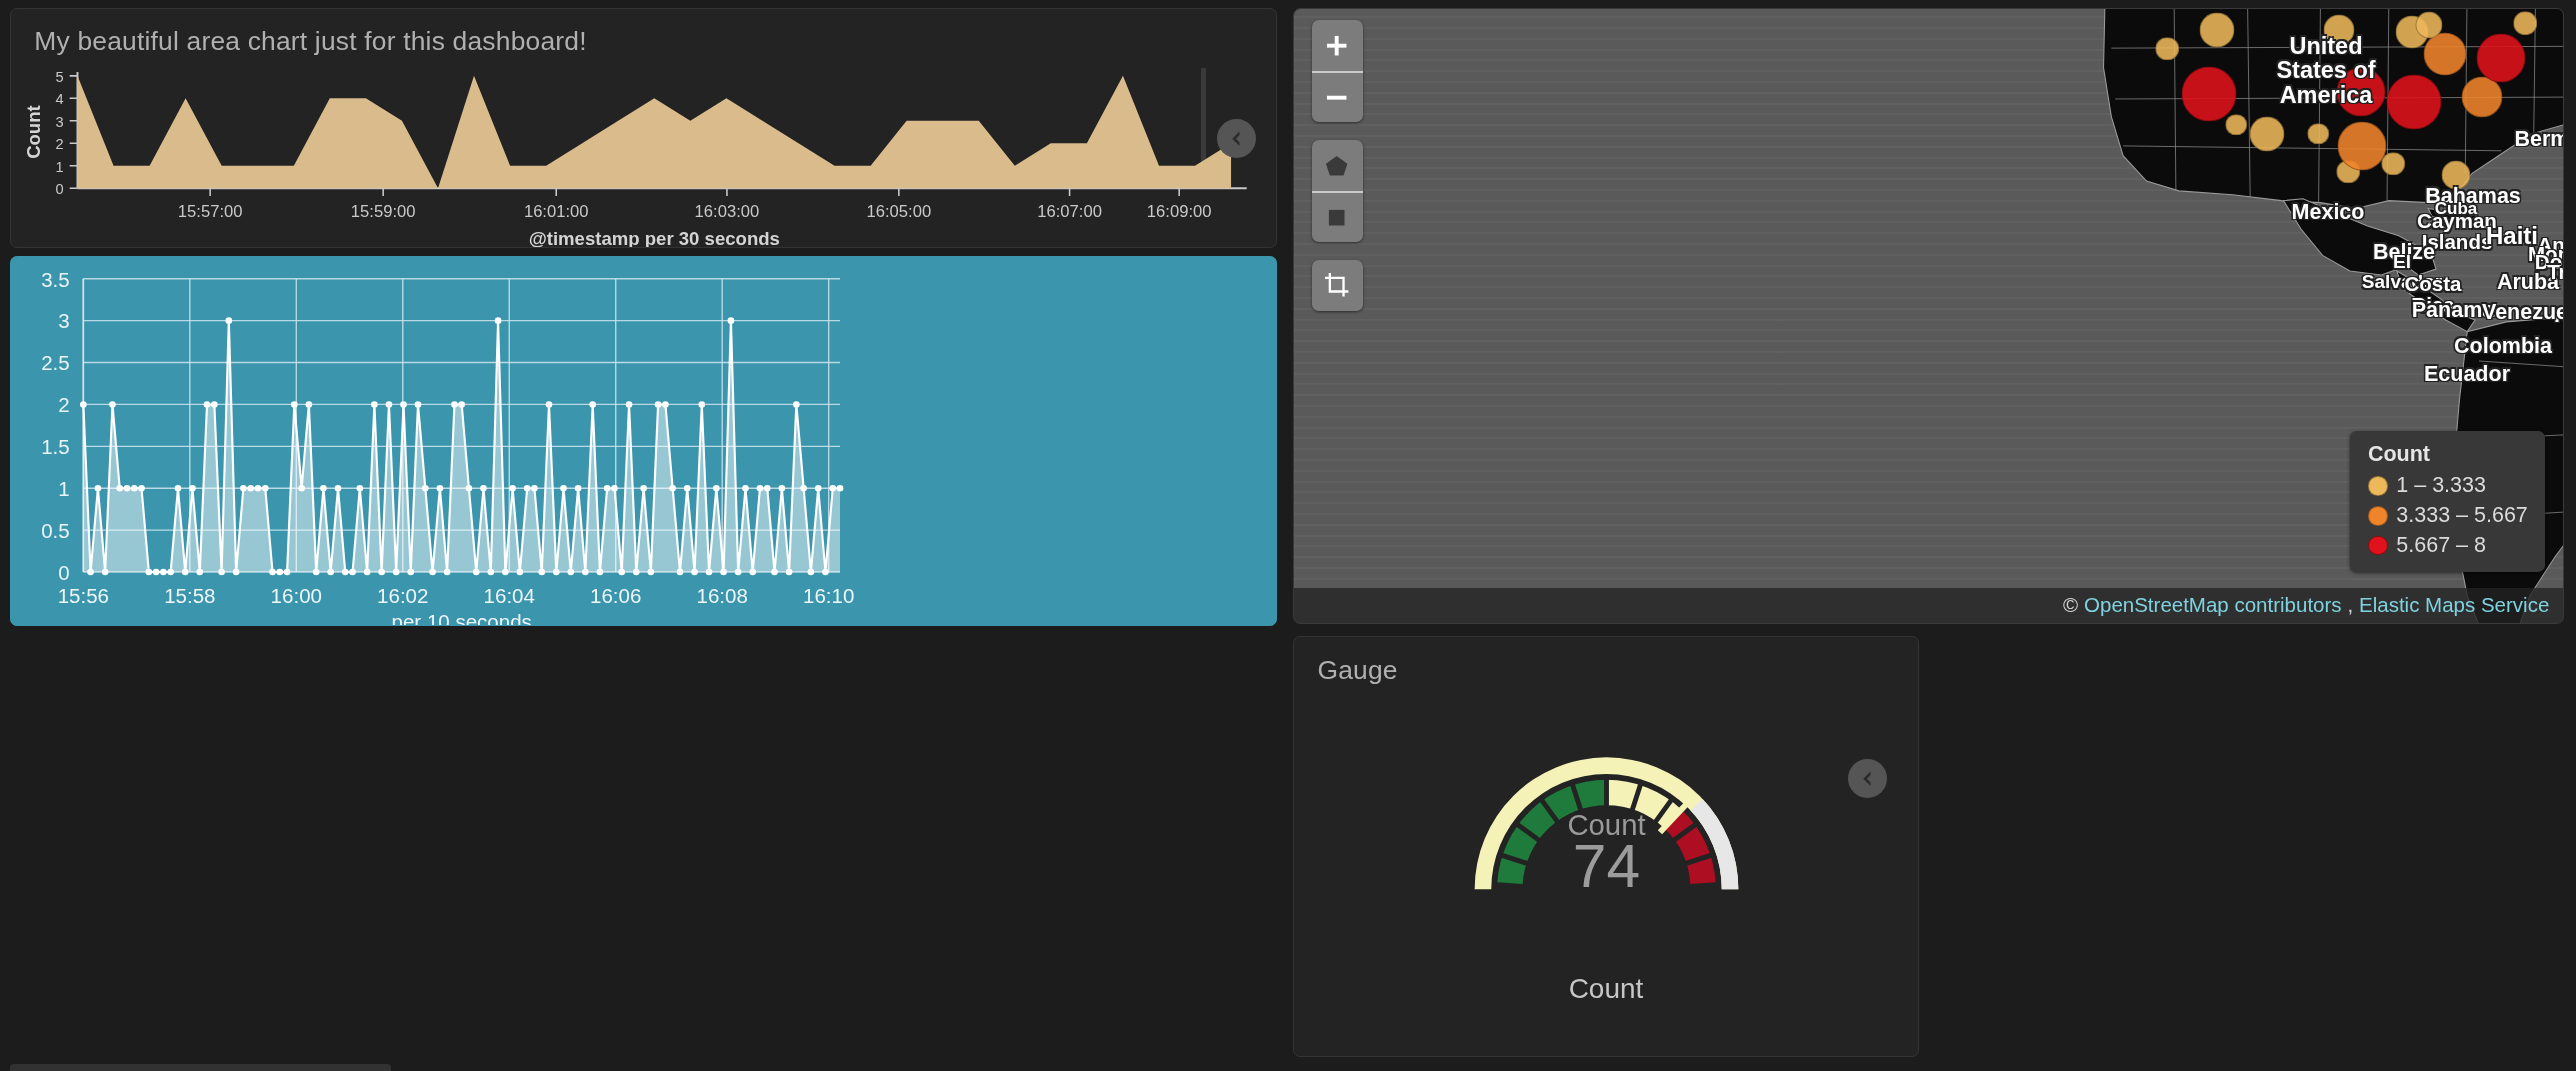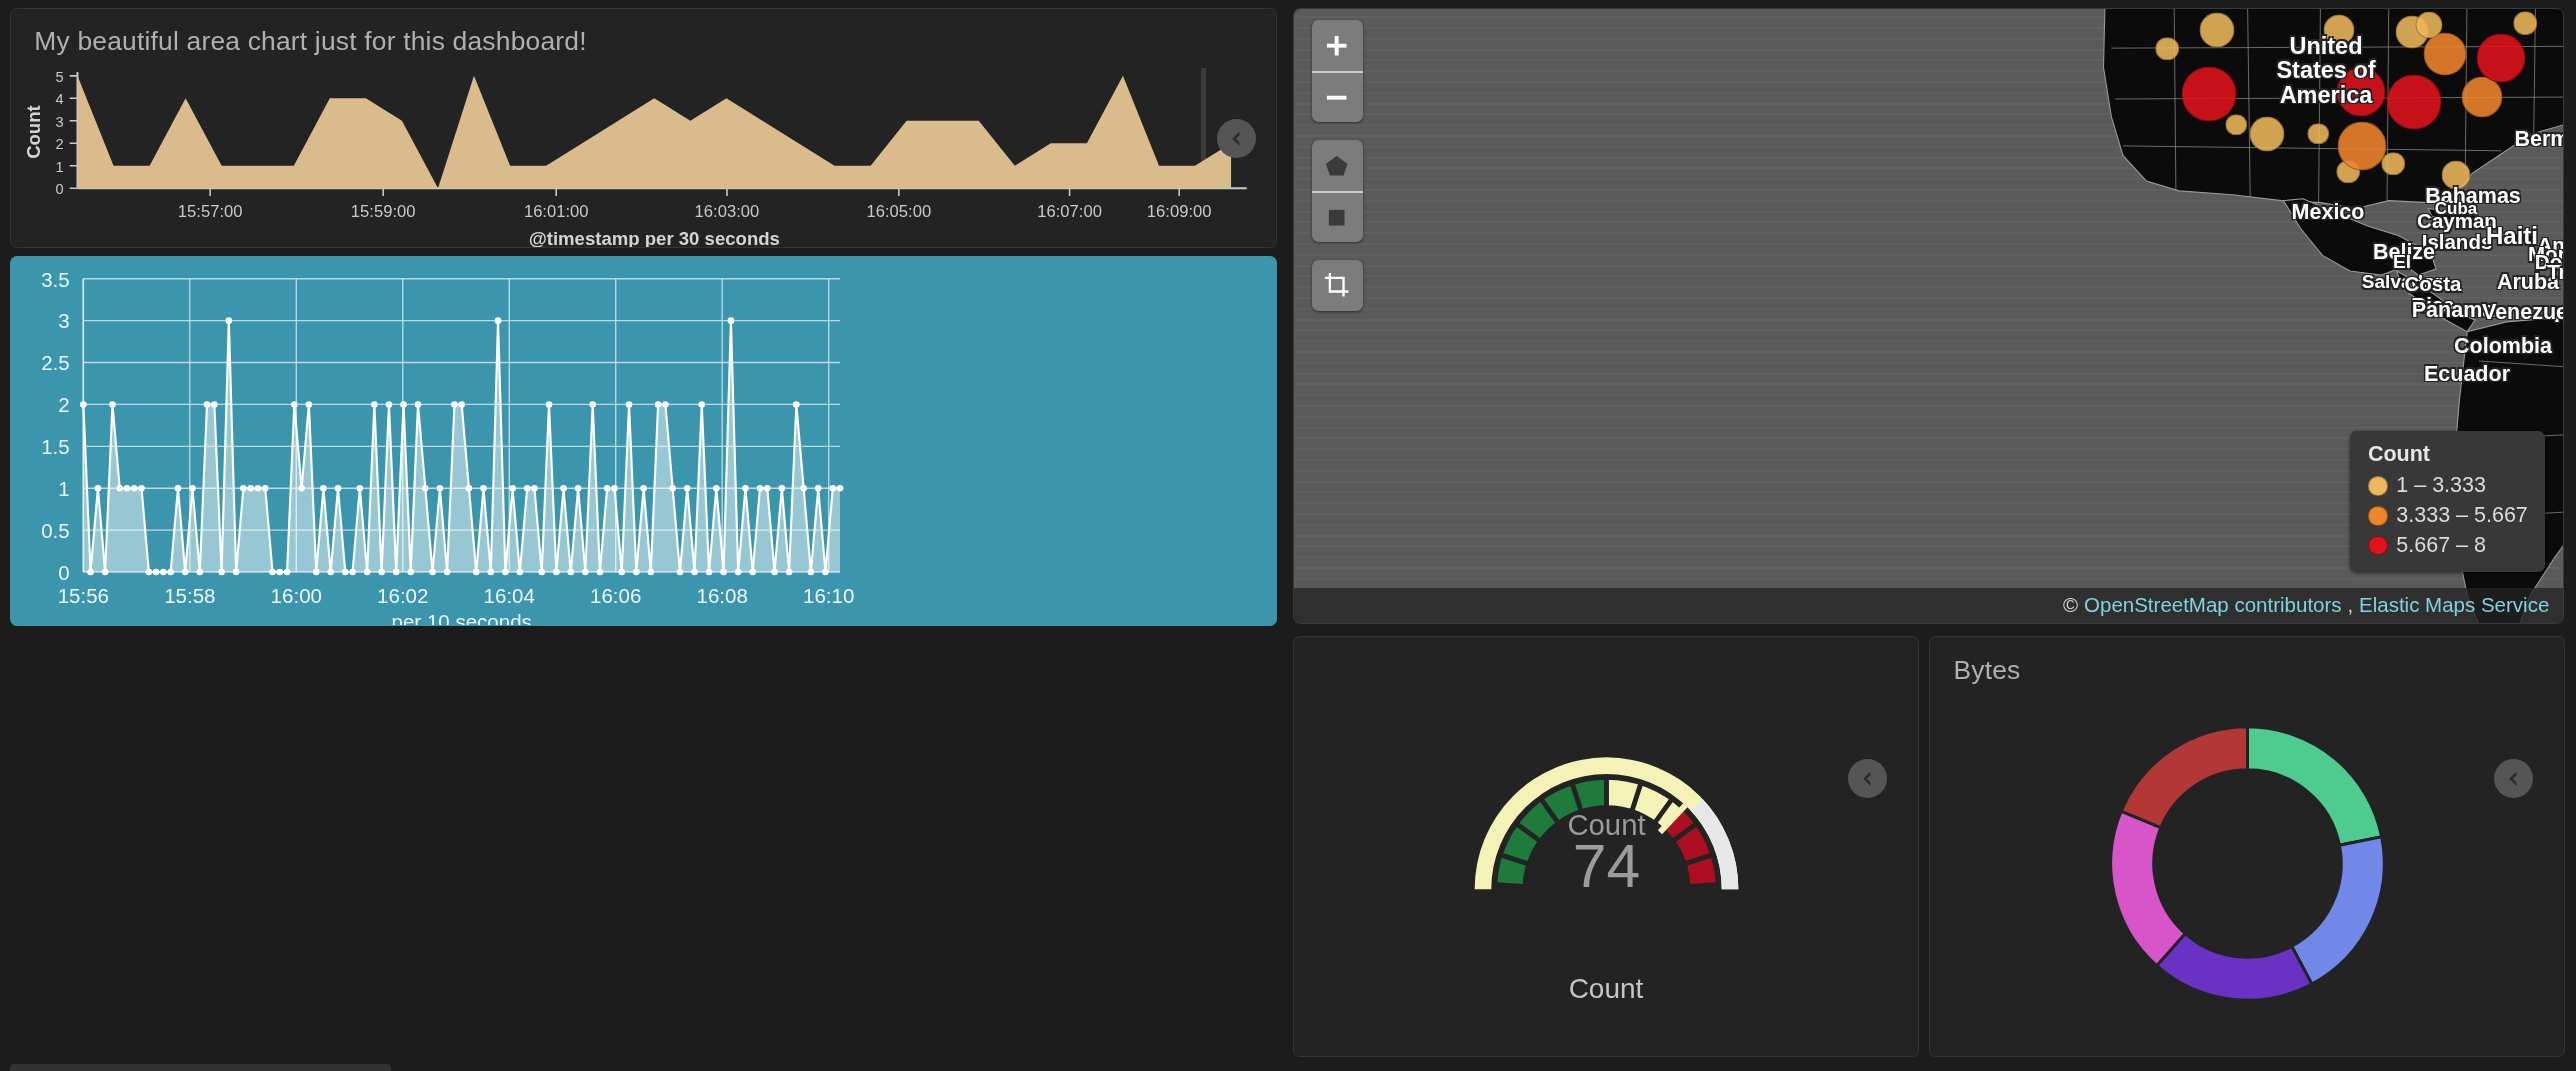--- a/index.html
+++ b/index.html
@@ -470,20 +470,21 @@
 
     <div class="map-attrib">
       <span>©</span>
       <a href="#">OpenStreetMap contributors</a>
       <span>,</span>
       <a href="#">Elastic Maps Service</a>
     </div>
   </div>
 
   <div class="panel" id="p-gauge">
+    <div class="panel-title">Gauge</div>
     <div class="collapse-btn">
       <svg viewBox="0 0 24 24">
         <path d="M15 4 L7 12 L15 20 L15 16 L11 12 L15 8 Z" fill="#2b2b2b"></path>
       </svg>
     </div>
     <div class="gauge-box">
       <svg id="svg-gauge" width="293" height="225" viewBox="0 0 300 230">
           <path d="M 15 170.00000000000003 A 135 135 0 0 1 285 169.99999999999997
                L 268 169.99999999999997 A 118 118 0 0 0 32 170.00000000000003 Z" fill="#f5f2b8"></path>
           <path d="M 248.4107647018906 77.58614069962708 A 135 135 0 0 1 285 169.99999999999997
@@ -506,37 +507,15 @@
           <line x1="229.8887473687929" y1="144.0425724725044" x2="258.4204428576475" y2="134.77206264125596" stroke="#232323" stroke-width="5"></line>
           <line x1="234" y1="169.99999999999997" x2="264" y2="169.99999999999997" stroke="#232323" stroke-width="5"></line>
           <line x1="204.76376847429503" y1="111.68250980628703" x2="239.6756708766581" y2="74.50510980779501" stroke="#f5f2b8" stroke-width="6"></line>
           <text x="150" y="114" fill="#9a9a9a" font-size="30" text-anchor="middle">Count</text>
           <text x="150" y="168" fill="#9c9c9c" font-size="62" text-anchor="middle">74</text>
         </svg>
     </div>
     <div class="gauge-caption">Count</div>
   </div>
 
-  <div class="panel" id="p-donut">
-    <div class="panel-title">Bytes</div>
-    <div class="collapse-btn">
-      <svg viewBox="0 0 24 24">
-        <path d="M15 4 L7 12 L15 20 L15 16 L11 12 L15 8 Z" fill="#2b2b2b"></path>
-      </svg>
-    </div>
-    <div class="donut-box">
-      <svg id="svg-donut" width="293" height="293" viewBox="0 0 300 300">
-          <path d="M 150 10 A 140 140 0 0 1 287.30993925645225 122.68735491774204
-               L 244.15538691871012 131.2713290864517 A 96 96 0 0 0 150 54 Z" fill="#4ecb8e" stroke="#232323" stroke-width="3"></path>
-          <path d="M 287.30993925645225 122.68735491774204 A 140 140 0 0 1 215.99554315563967 273.4689770087697
-               L 195.25408673529577 234.66444137744207 A 96 96 0 0 0 244.15538691871012 131.2713290864517 Z" fill="#7288e8" stroke="#232323" stroke-width="3"></path>
-          <path d="M 215.99554315563967 273.4689770087697 A 140 140 0 0 1 57.00465869242055 254.65116576076355
-               L 86.23176596051695 221.76079937880928 A 96 96 0 0 0 195.25408673529577 234.66444137744207 Z" fill="#6a32c4" stroke="#232323" stroke-width="3"></path>
-          <path d="M 57.00465869242055 254.65116576076355 A 140 140 0 0 1 20.656865448419836 96.42431946888752
-               L 61.30756487891645 113.26239049295143 A 96 96 0 0 0 86.23176596051695 221.76079937880928 Z" fill="#d755c9" stroke="#232323" stroke-width="3"></path>
-          <path d="M 20.656865448419836 96.42431946888752 A 140 140 0 0 1 149.99999999999997 10
-               L 149.99999999999997 54 A 96 96 0 0 0 61.30756487891645 113.26239049295143 Z" fill="#b23838" stroke="#232323" stroke-width="3"></path>
-        </svg>
-    </div>
-  </div>
 
 </div>
 
 
 </body></html>

